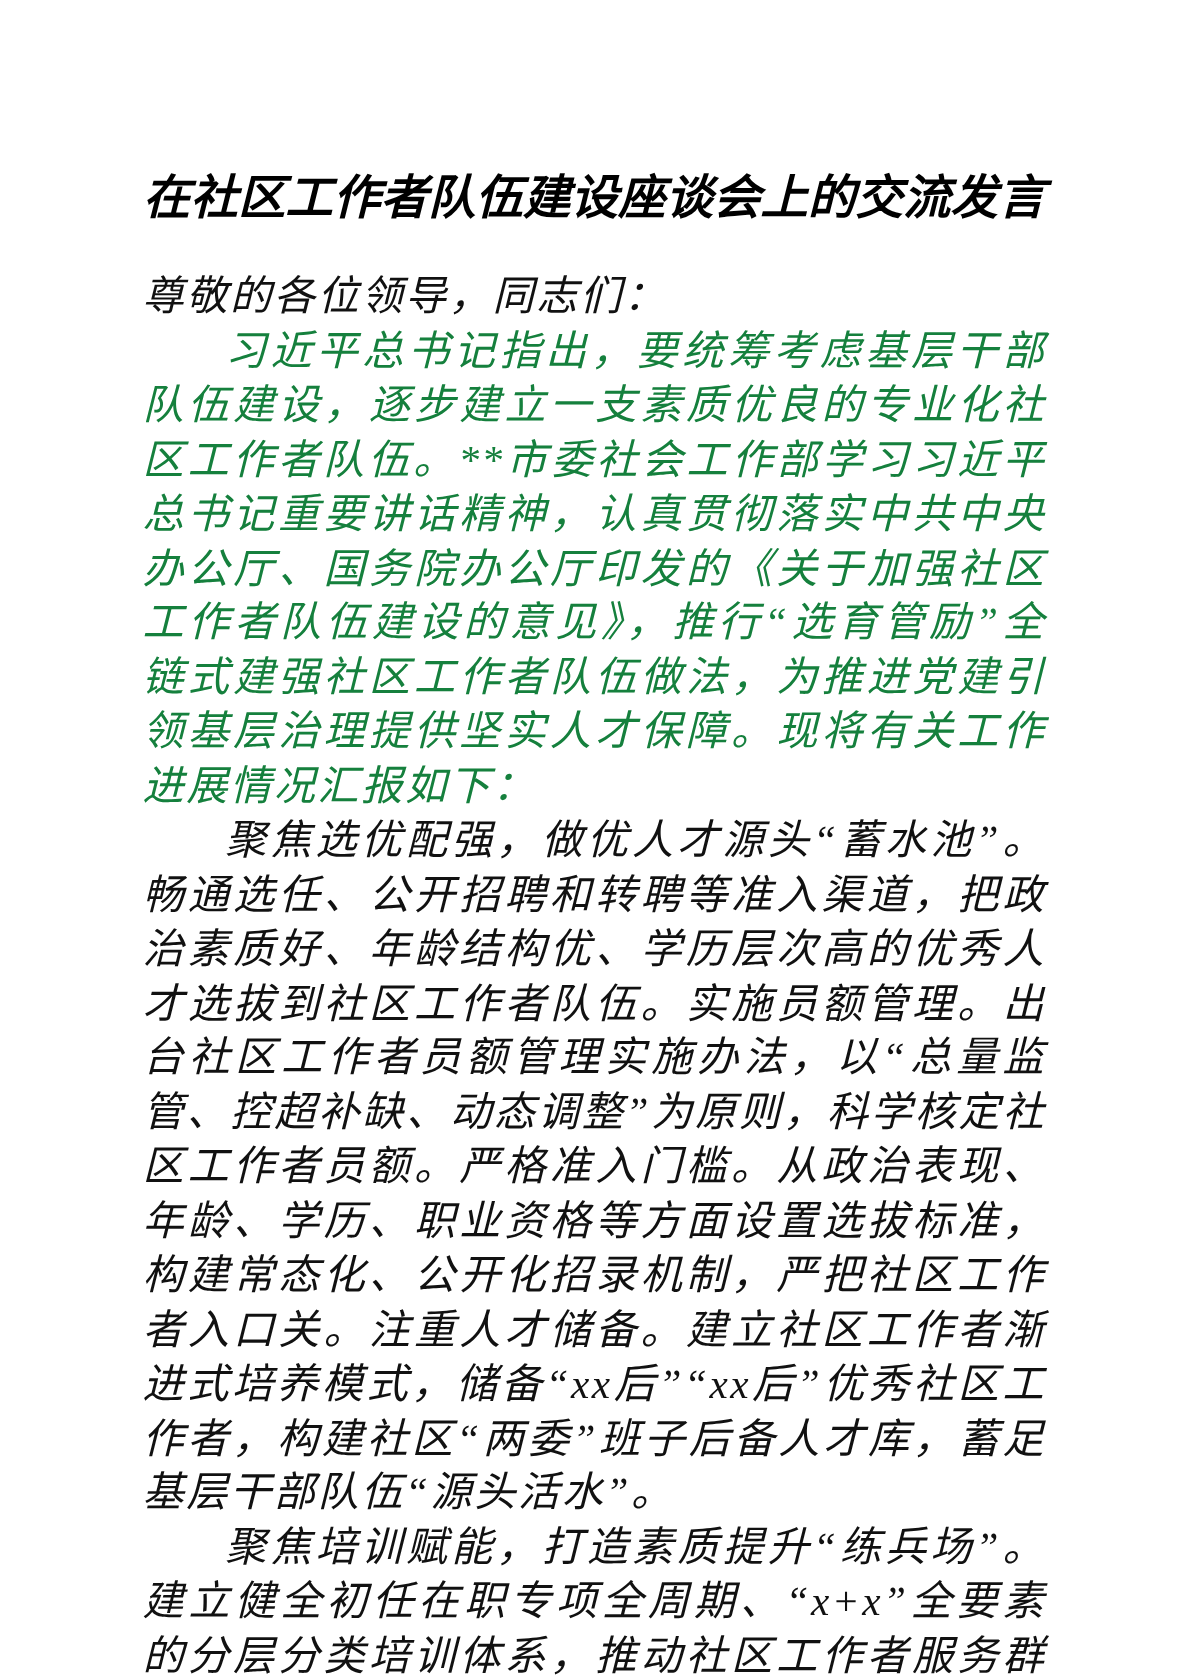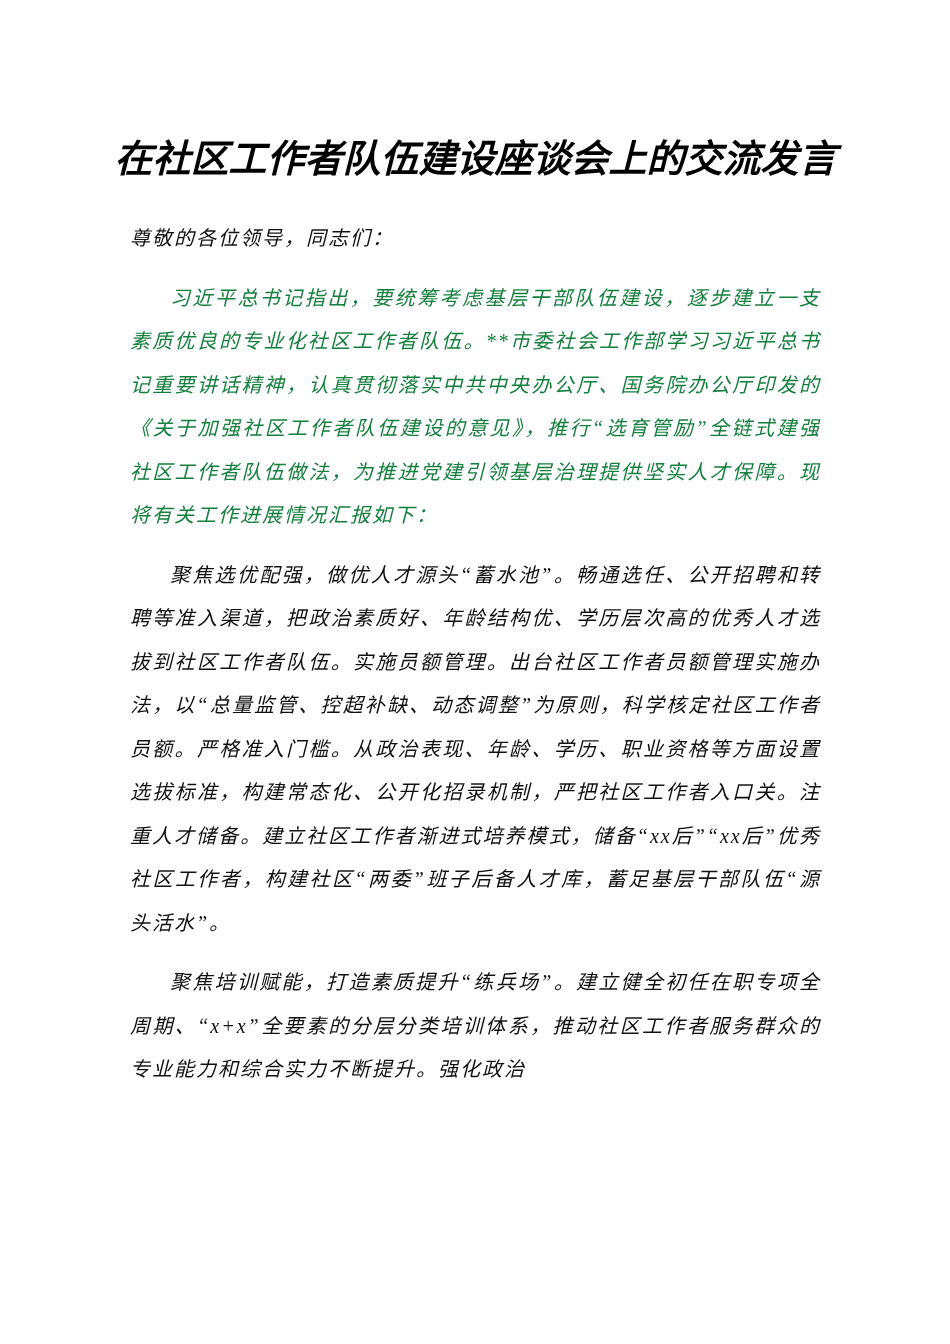--- a/index.html
+++ b/index.html
@@ -28,22 +28,22 @@
     margin: 0 0 35px 0;
     font-size: 38px;
     line-height: 46px;
     font-weight: bold;
     text-align: center;
     letter-spacing: 0px;
     color: #000000;
     font-family: "Liberation Serif", "DejaVu Serif", serif;
   }
   .doc-body p {
-    margin: 16px;
-    font-size: 20px;
+    margin: 0;
+    font-size: 33px;
     line-height: 43.5px;
     letter-spacing: 2px;
     text-align: justify;
     text-justify: inter-ideograph;
     color: #111111;
     word-break: break-all;
   }
   .doc-body p.indent {
     text-indent: 2em;
   }

